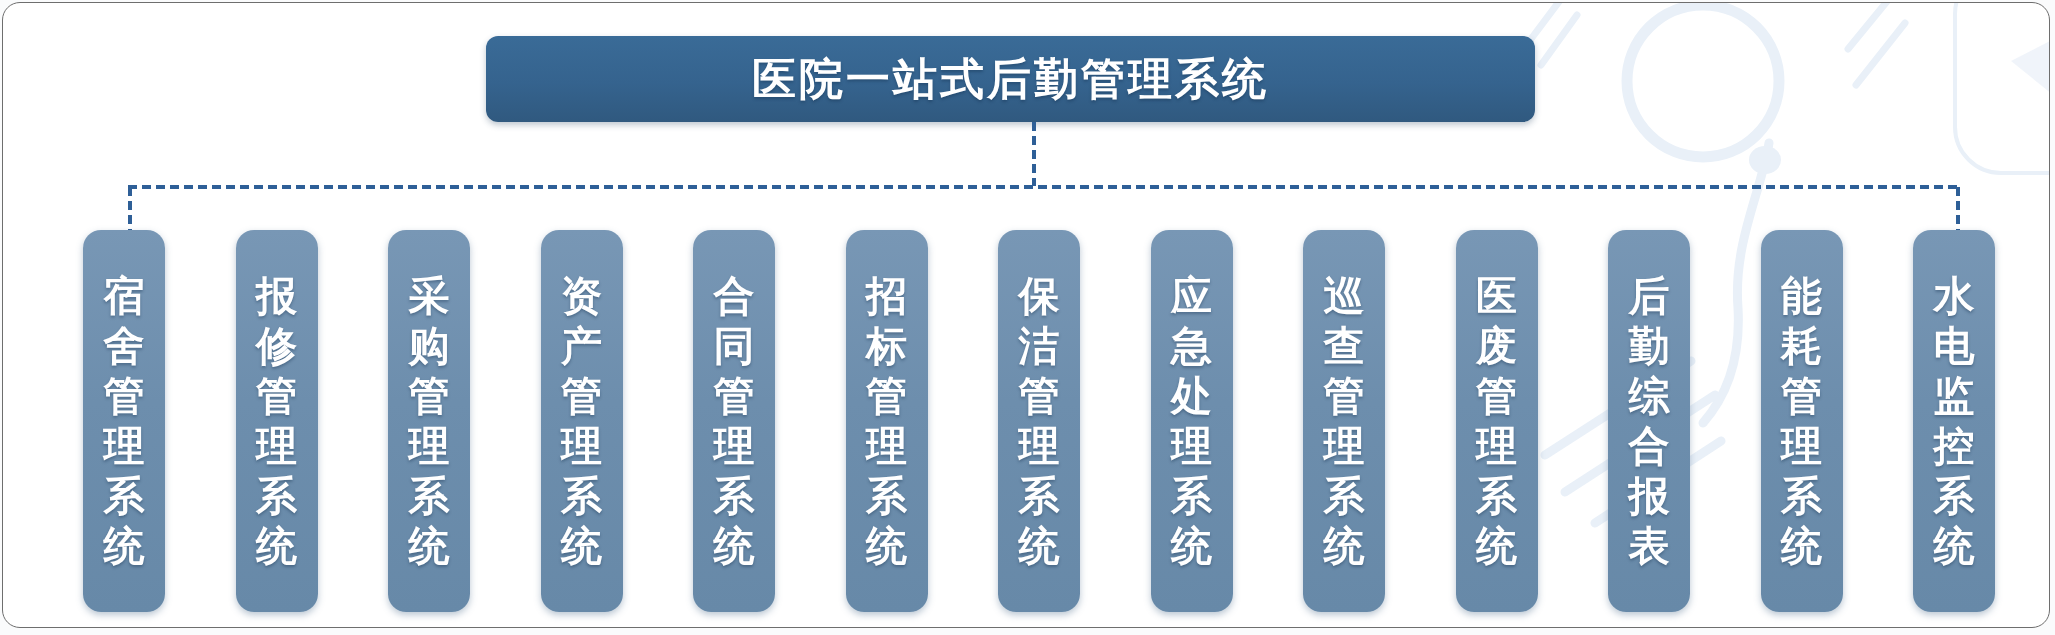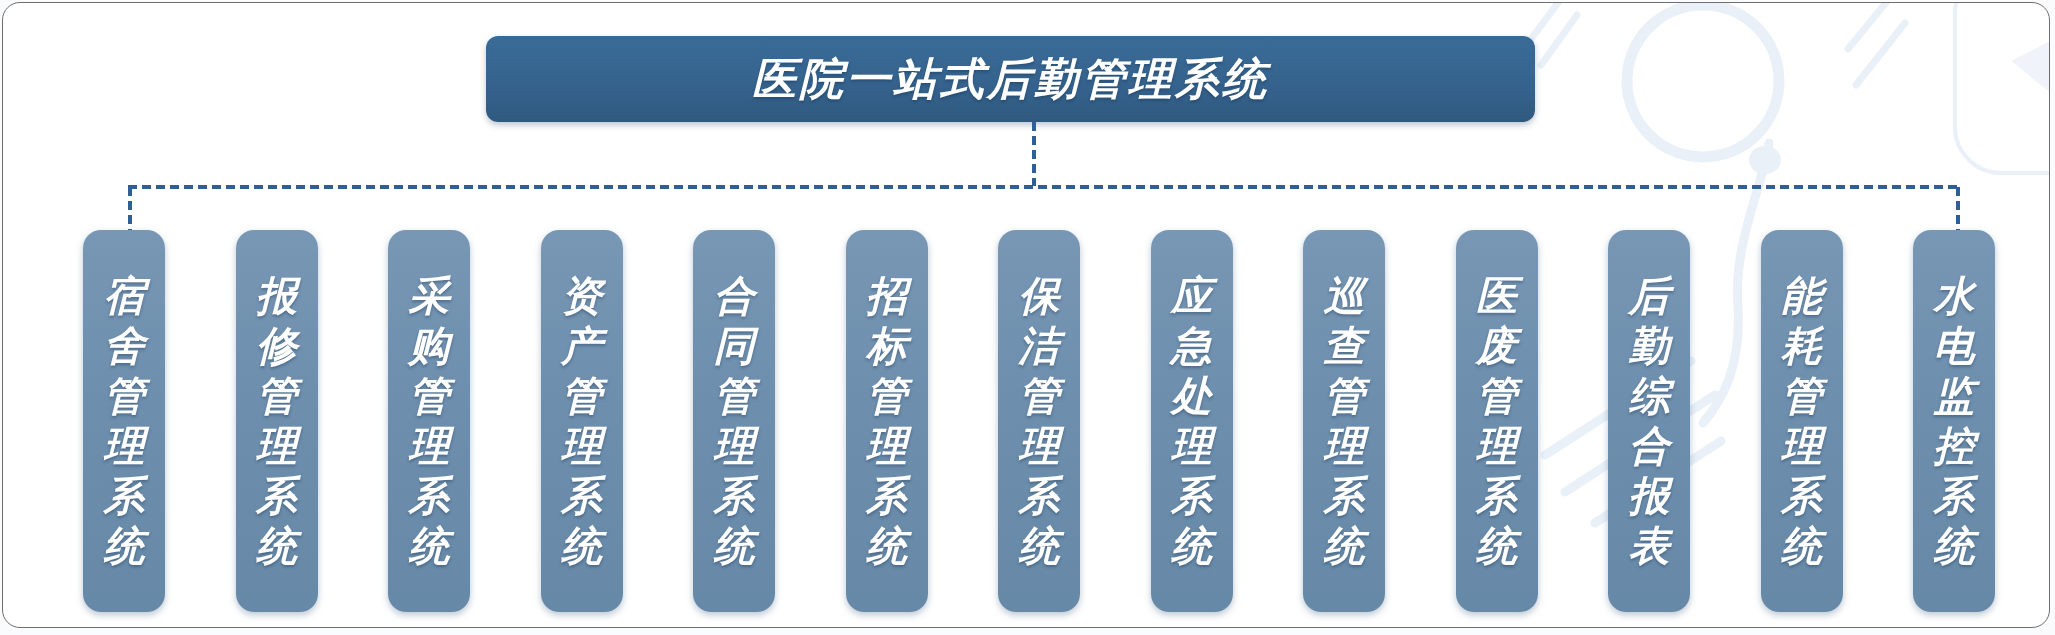--- a/index.html
+++ b/index.html
@@ -21,21 +21,20 @@
     position: absolute;
     left: 2px;
     top: 2px;
     width: 2048px;
     height: 626px;
     background: #ffffff;
     border: 1.5px solid var(--card-border, #6e6e6e);
     border-radius: 18px;
     overflow: hidden;
     box-sizing: border-box;
-    font-style: italic;
   }
   .watermark {
     position: absolute;
     left: 0;
     top: 0;
     width: 2055px;
     height: 635px;
     color: var(--watermark, #e9f0f8);
     pointer-events: none;
   }

